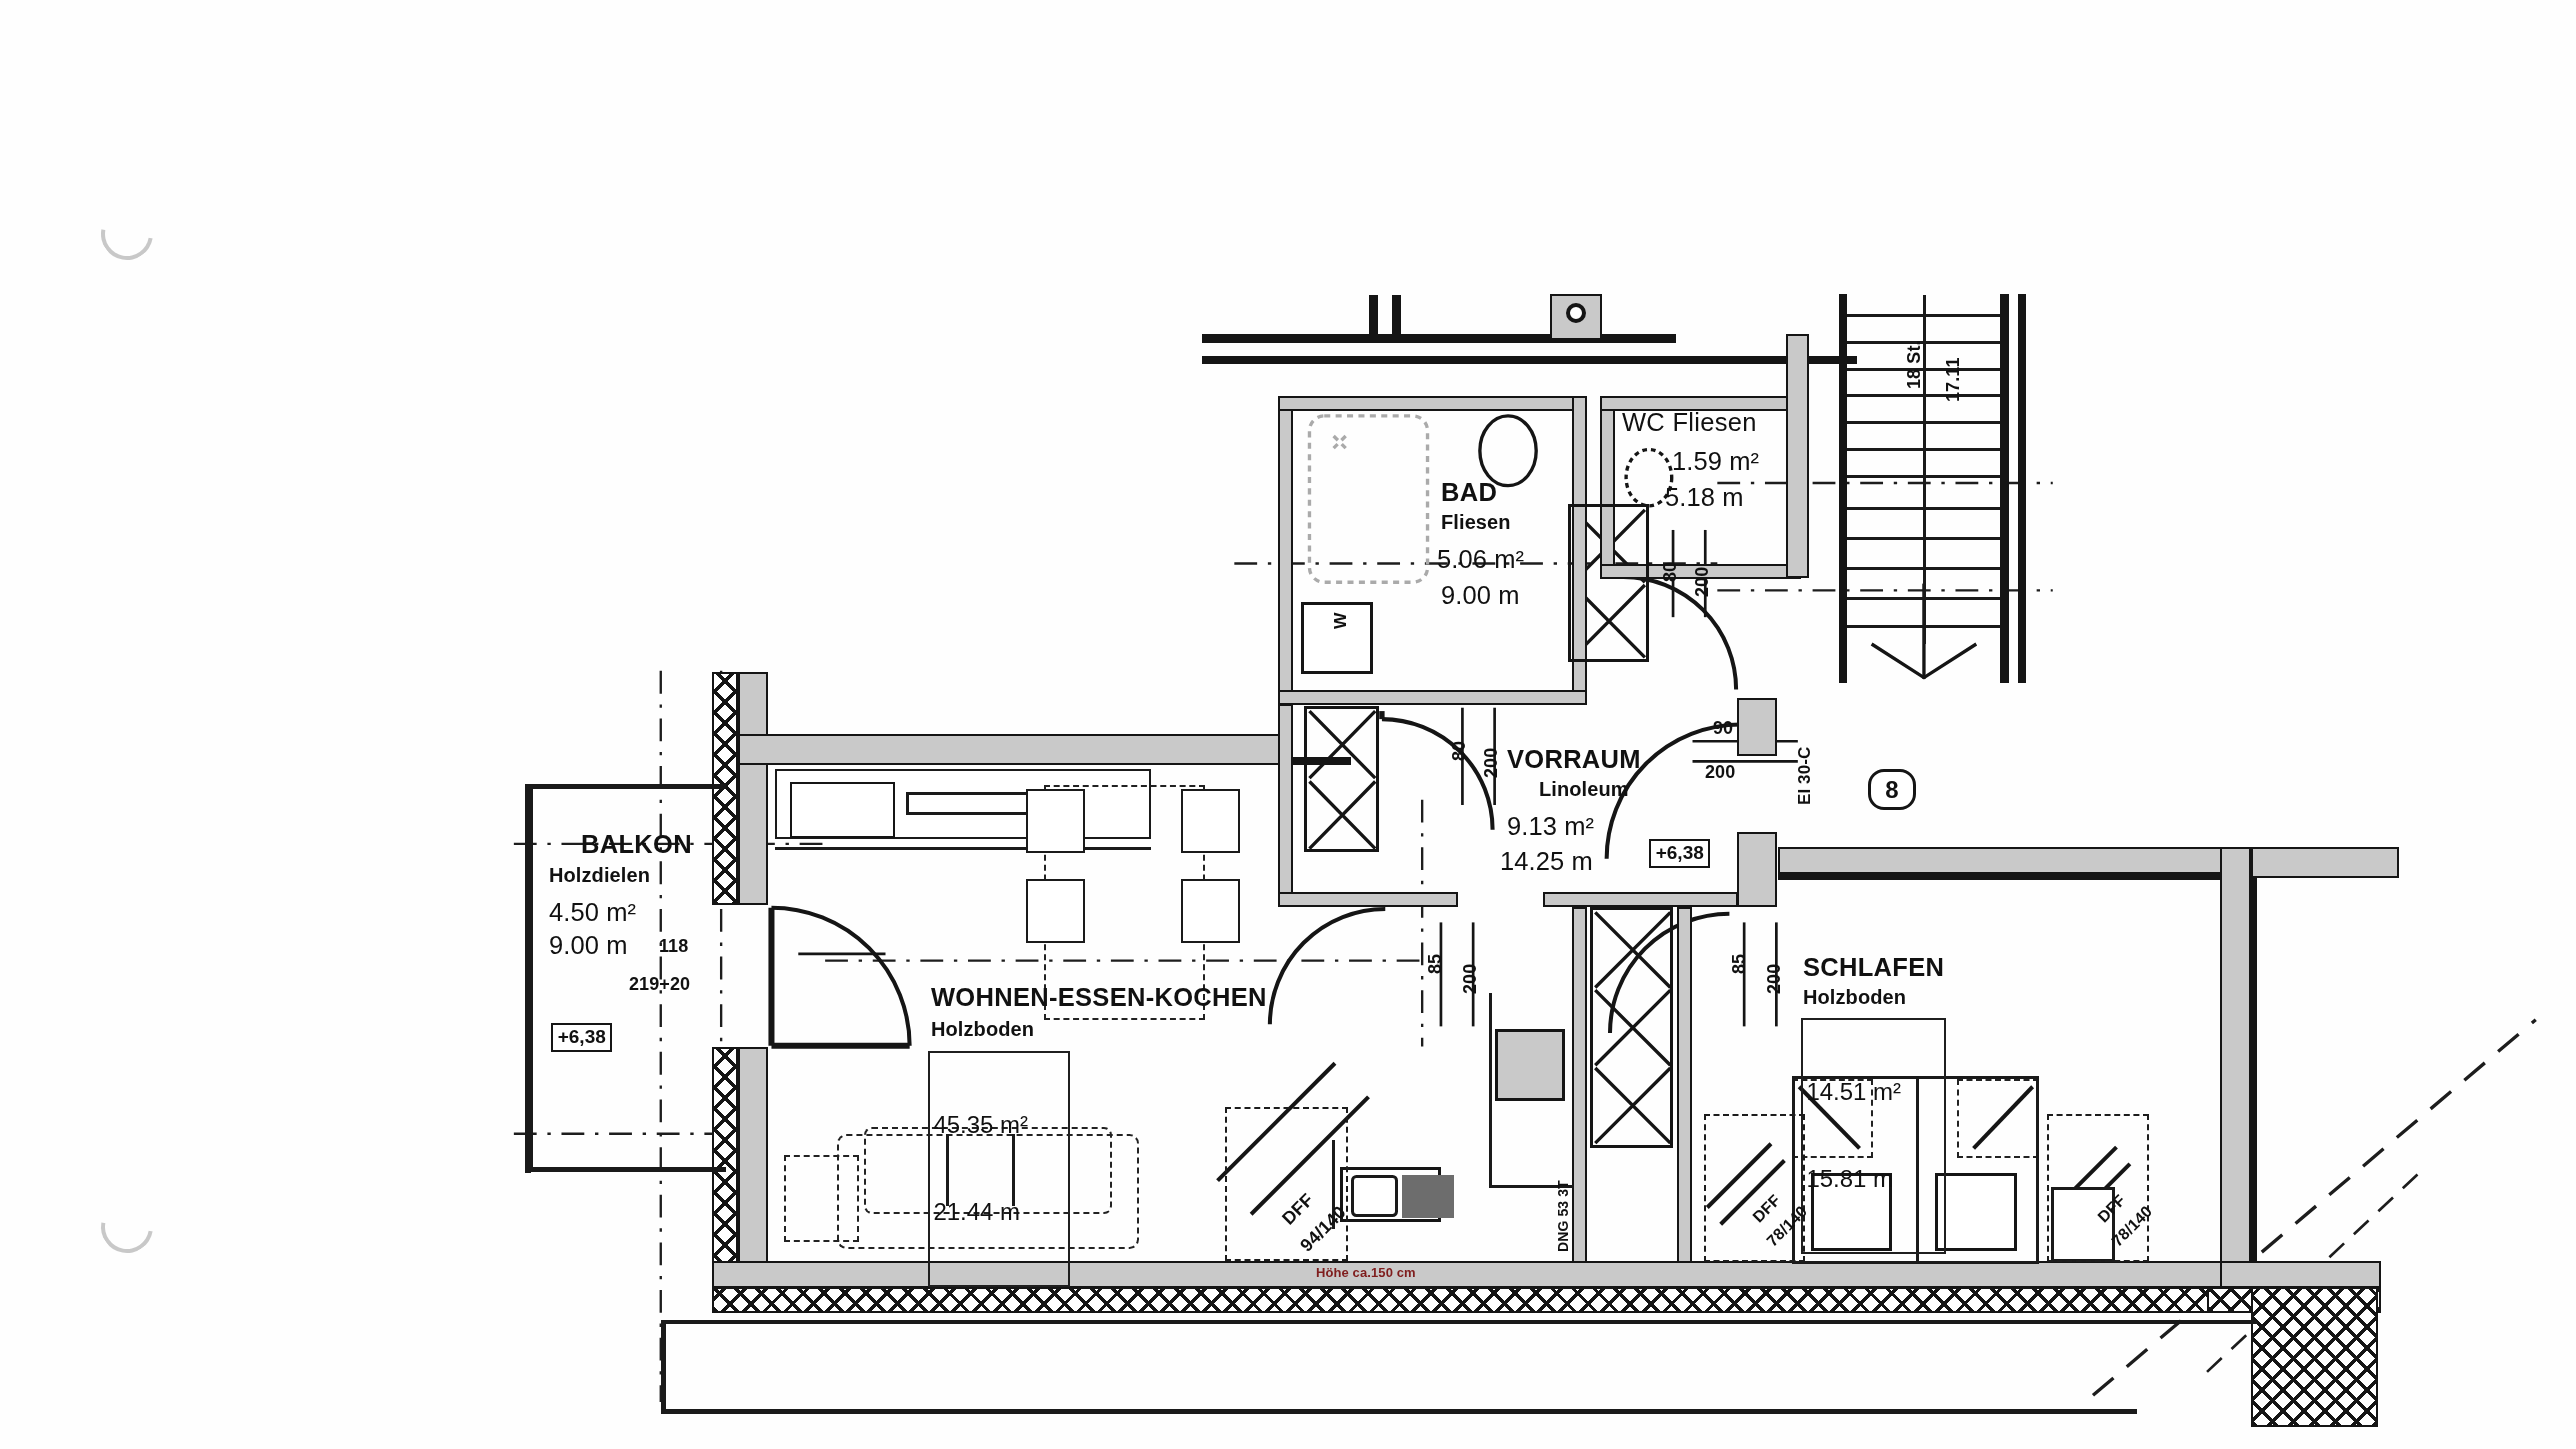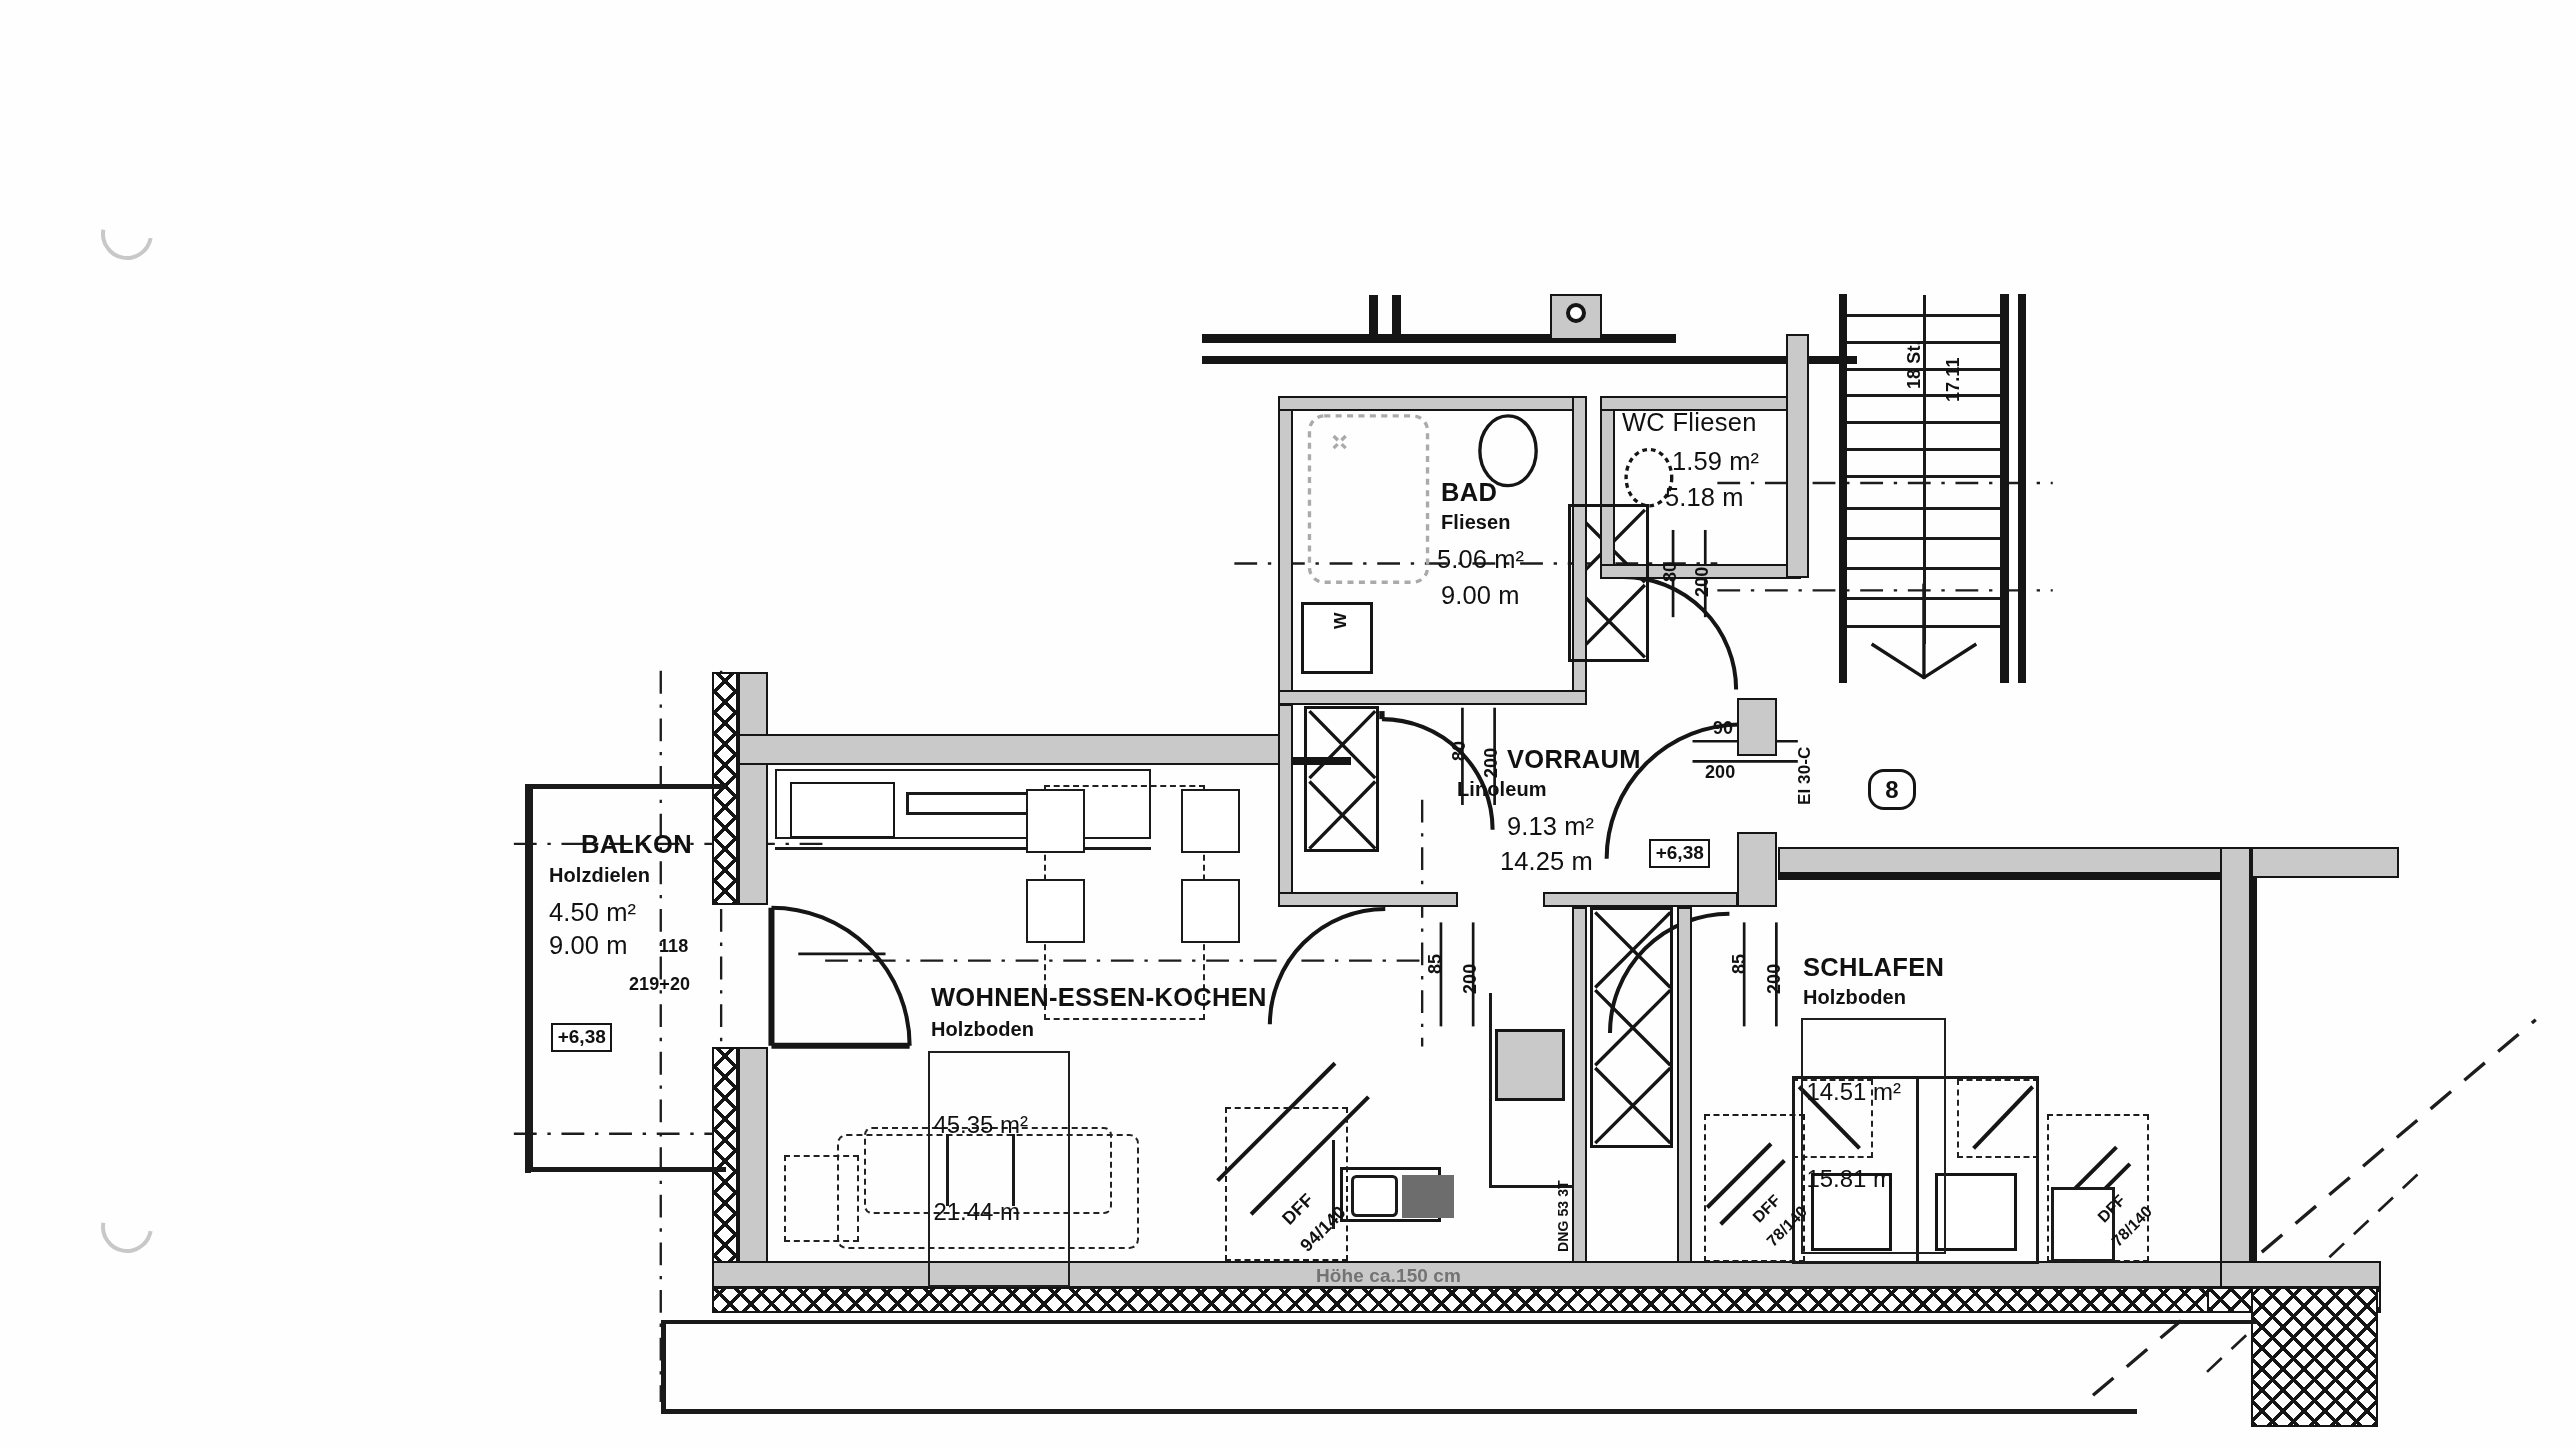--- a/index.html
+++ b/index.html
@@ -312,21 +312,21 @@
   <div class="lbl room-name" style="left:1441px;top:478px;">BAD</div>
   <div class="lbl room-sub" style="left:1441px;top:511px;">Fliesen</div>
   <div class="lbl room-num" style="left:1437px;top:545px;">5.06 m²</div>
   <div class="lbl room-num" style="left:1441px;top:581px;">9.00 m</div>
 
   <div class="lbl room-name" style="left:1622px;top:408px;font-weight:400;">WC Fliesen</div>
   <div class="lbl room-num" style="left:1672px;top:447px;">1.59 m²</div>
   <div class="lbl room-num" style="left:1665px;top:483px;">5.18 m</div>
 
   <div class="lbl room-name" style="left:1507px;top:745px;">VORRAUM</div>
-  <div class="lbl room-sub" style="left:1457px;top:778px;text-align:center;">Linoleum</div>
+  <div class="lbl room-sub" style="left:1539px;top:778px;text-align:center;">Linoleum</div>
   <div class="lbl room-num" style="left:1507px;top:812px;">9.13 m²</div>
   <div class="lbl room-num" style="left:1500px;top:847px;">14.25 m</div>
   <div class="elev" style="left:1649px;top:839px;">+6,38</div>
 
   <div class="lbl room-name" style="left:1803px;top:953px;">SCHLAFEN</div>
   <div class="lbl room-sub" style="left:1803px;top:986px;">Holzboden</div>
   <div class="boxed-area" style="left:1801px;top:1018px;width:134px;">
     <div>14.51 m²</div>
     <div>15.81 m</div>
   </div>
@@ -366,18 +366,18 @@
     <span>78/140</span>
   </div>
 
   <div class="lbl dim-sm rot45" style="left:2068px;top:1213px;">
     <span>DFF</span>
   </div>
   <div class="lbl dim-sm rot45" style="left:2082px;top:1237px;">
     <span>78/140</span>
   </div>
 
-  <div class="lbl" style="left:1316px;top:1265px;font-size:19px;font-weight:700;color:#737373;">Höhe ca.150 cm</div>
+  <div class="lbl" style="left:1316px;top:1265px;font-size:13px;font-weight:700;color:#7f1d1d;">Höhe ca.150 cm</div>
   <div class="lbl dim-sm rot90" style="left:1555px;top:1252px;font-size:14px;">DNG 53 3T</div>
   <div class="lbl" style="left:1330px;top:629px;font-size:17.4px;font-weight:700;transform:rotate(-90deg);transform-origin:0 0;">W</div>
 
 </div>
 
 
 </body></html>

